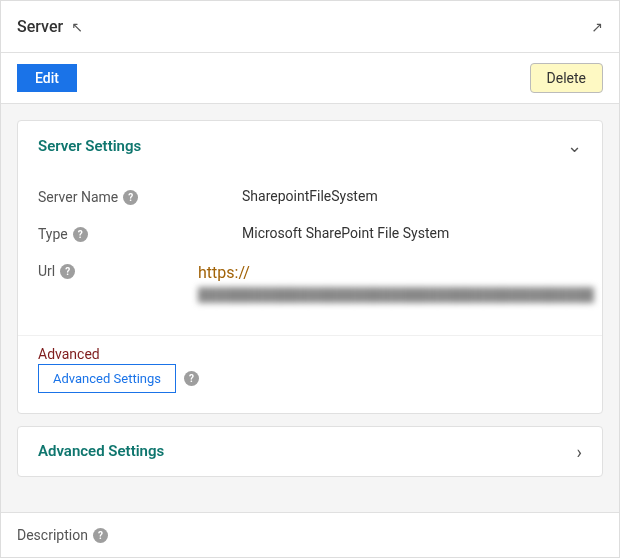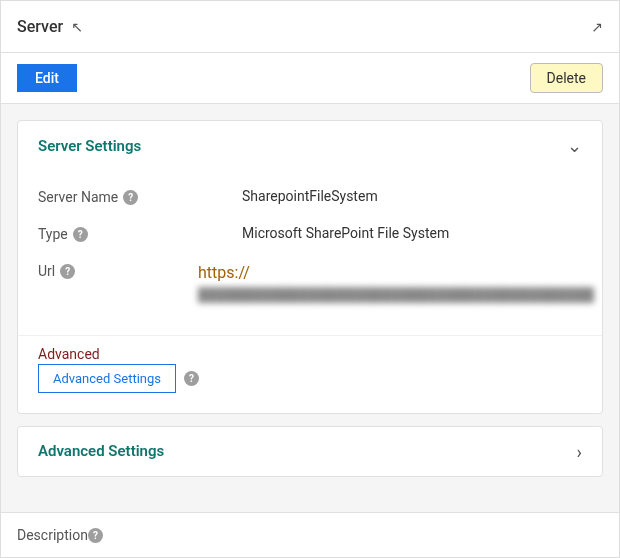--- a/index.html
+++ b/index.html
@@ -224,20 +224,21 @@
       font-size: 13px;
       cursor: pointer;
       font-weight: 400;
     }
 
     .description-label {
       font-size: 14px;
       color: #555;
       display: flex;
       align-items: center;
+      gap: 5px;
     }
 
     
     .section-card-collapsed {
       background: #ffffff;
       border: 1px solid #e0e0e0;
       border-radius: 4px;
     }
 
     .bottom-section {

